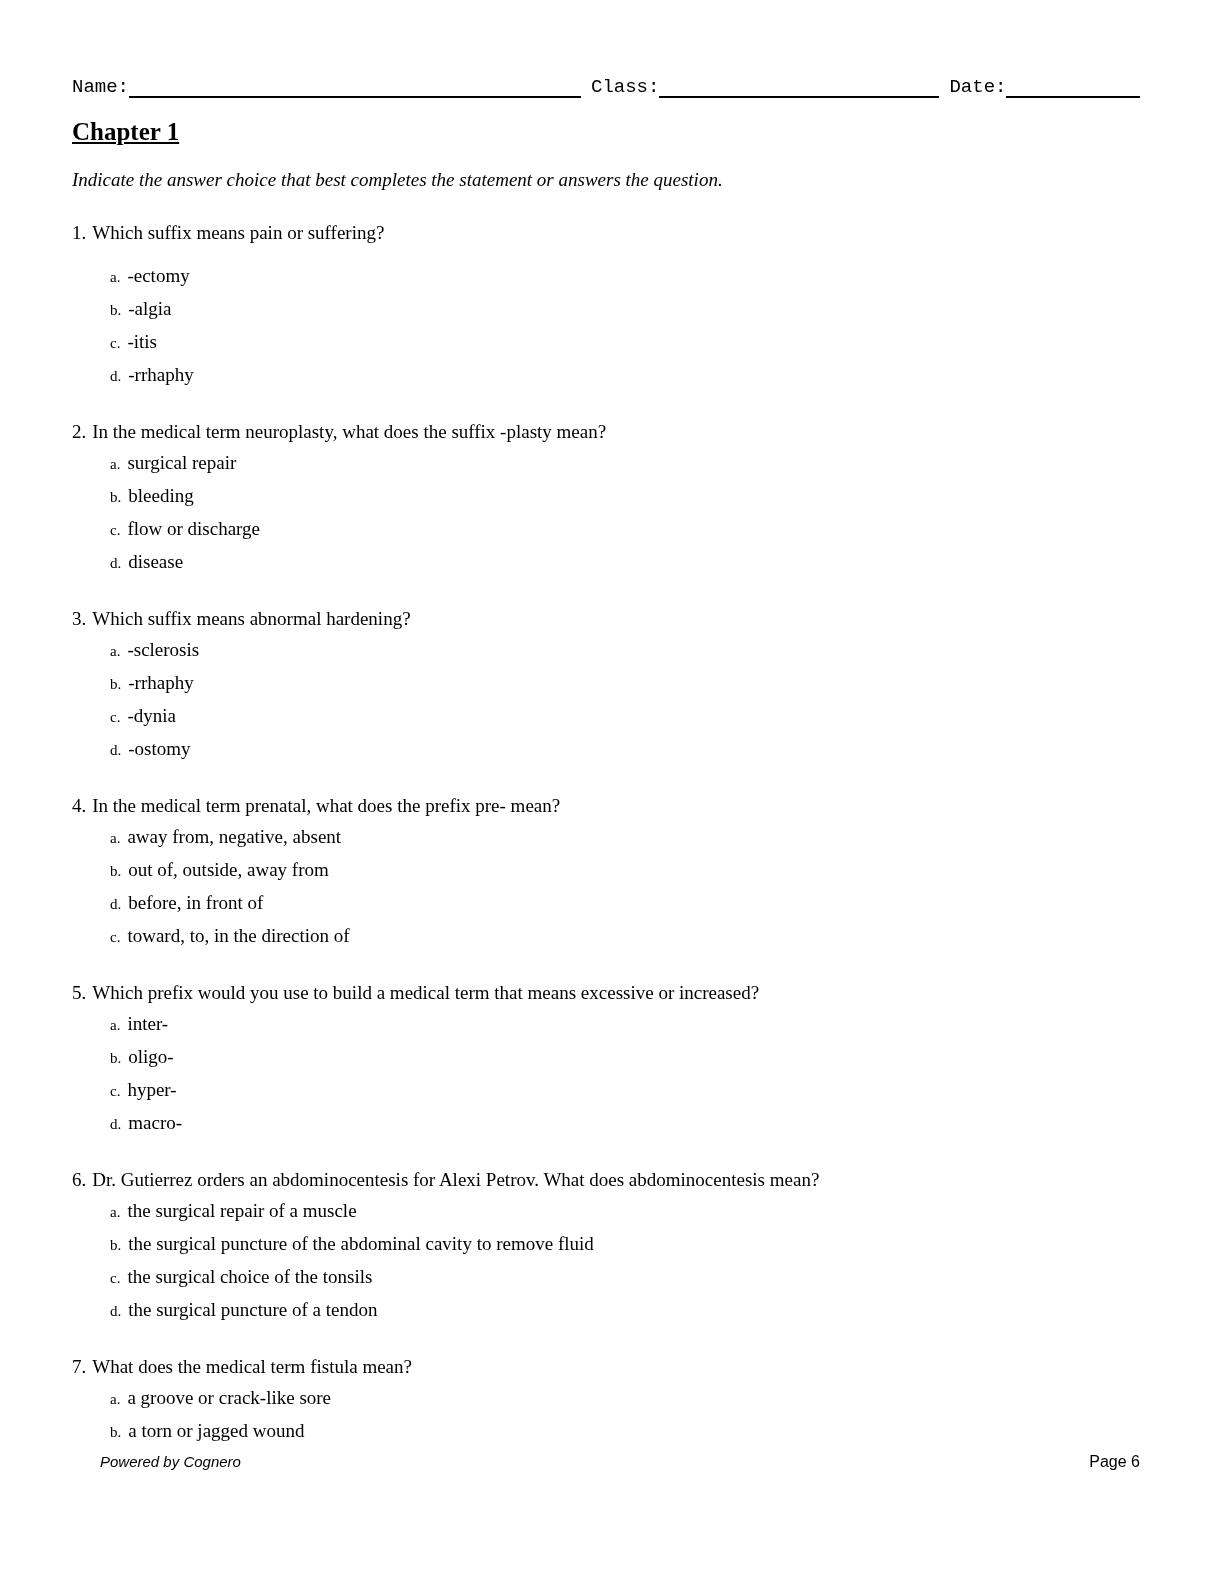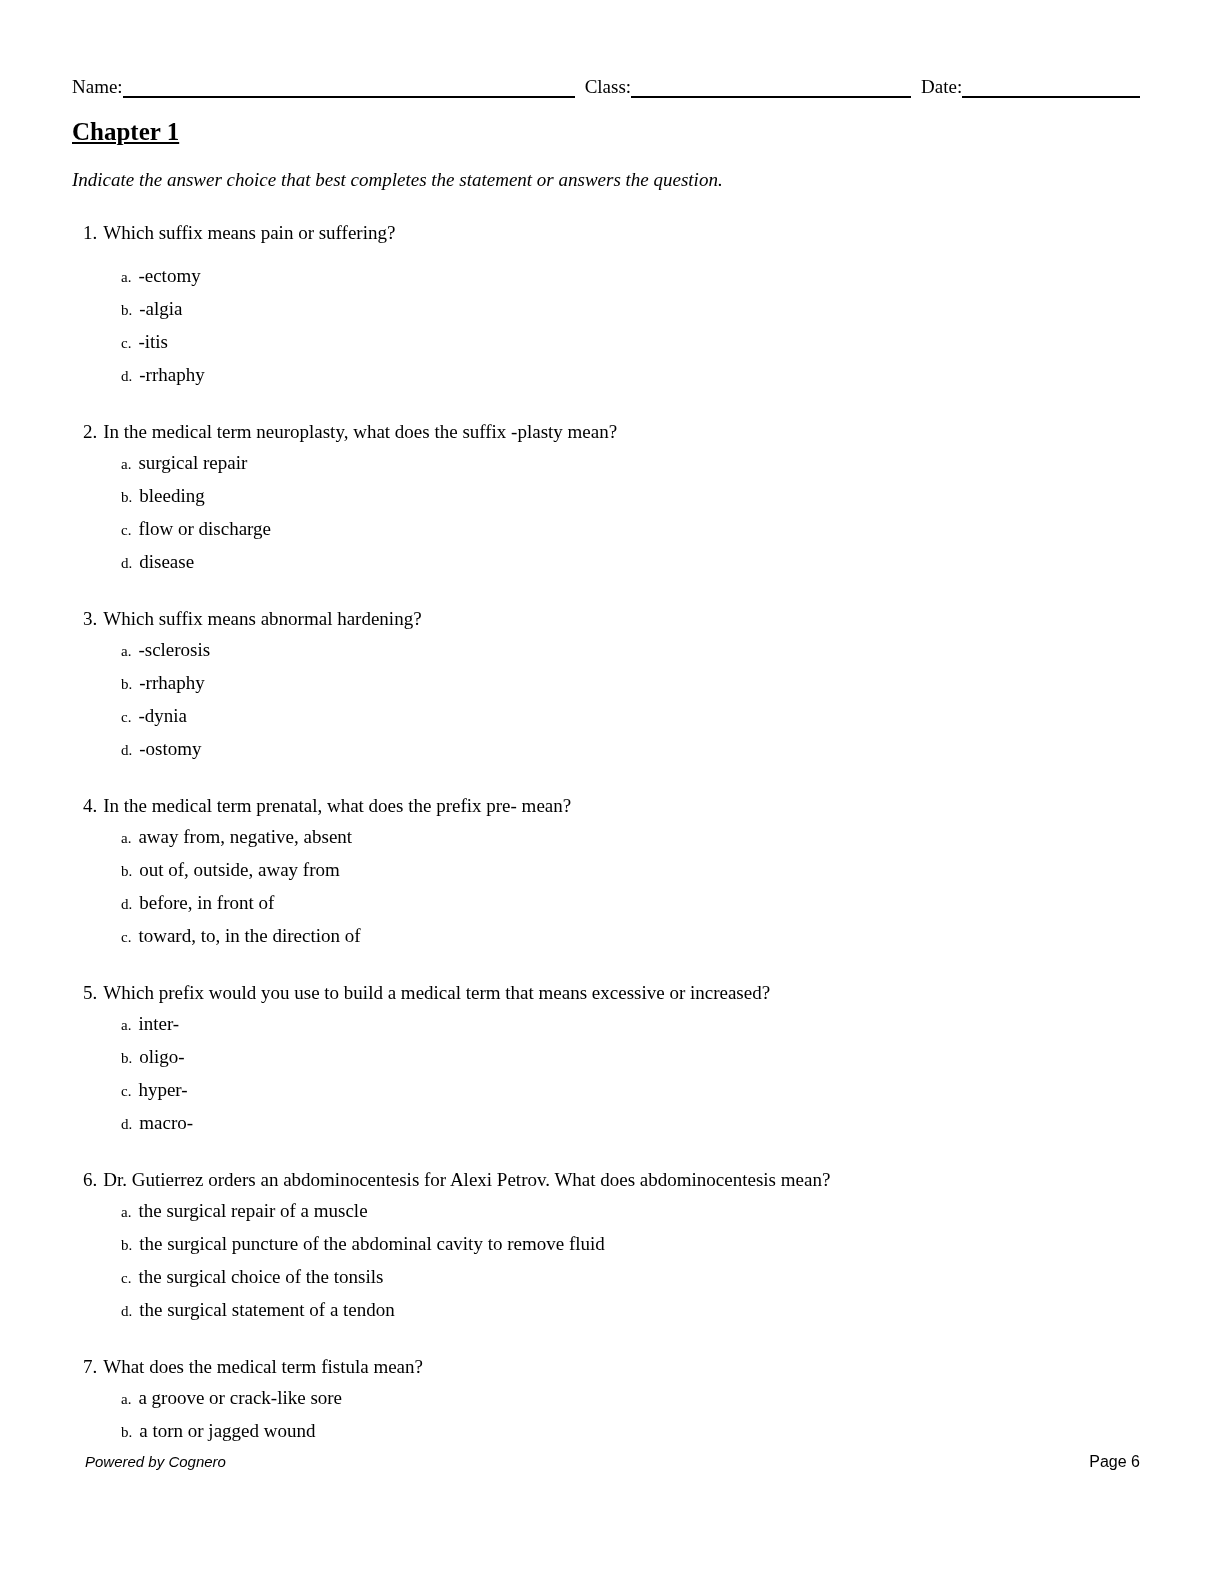--- a/index.html
+++ b/index.html
@@ -11,21 +11,21 @@
     color: #000000;
     font-family: "Liberation Serif", serif;
     box-sizing: border-box;
     padding: 74px 84px 0 72px;
     overflow: hidden;
   }
   
   .header-row {
     display: flex;
     align-items: flex-end;
-    font-family: Liberation Serif, serif;
+    font-family: Liberation Mono, monospace;
     font-size: 19px;
     line-height: 22px;
     height: 24px;
   }
   .header-row .hl { flex: 0 0 auto; }
   .blank-line {
     border-bottom: 2px solid #000;
     height: 20px;
     flex: 0 0 auto;
     margin-right: 10px;
@@ -43,32 +43,32 @@
     line-height: 24px;
   }
   .instruction {
     margin: 24px 0 16px 0;
     font-style: italic;
     font-size: 19px;
     line-height: 24px;
   }
 
   
-  .question { margin-top: 29px; margin-left: 11px; }
+  .question { margin-top: 29px; }
   .q-line { font-size: 19px; line-height: 24px; }
   .q-num { margin-right: 6px; }
   .options { margin-top: 2px; padding-left: 38px; }
   .options.spaced { margin-top: 14px; }
   .option { line-height: 33px; height: 33px; font-size: 19px; white-space: nowrap; }
   .opt-letter { font-size: 15px; margin-right: 7px; }
 
   
   .footer {
     position: absolute;
-    left: 85px;
+    left: 100px;
     right: 84px;
     top: 1453px;
     display: flex;
     justify-content: space-between;
     align-items: baseline;
     font-family: "Liberation Sans", sans-serif;
   }
   .powered { font-style: italic; font-size: 15px; }
   .pagenum { font-size: 16px; }
 </style>
@@ -151,21 +151,21 @@
   </div>
 
   <div class="question">
     <div class="q-line">
       <span class="q-num">6.</span><span>Dr. Gutierrez orders an abdominocentesis for Alexi Petrov. What does abdominocentesis mean?</span>
     </div>
     <div class="options">
       <div class="option"><span class="opt-letter">a.</span><span class="opt-text">the surgical repair of a muscle</span></div>
       <div class="option"><span class="opt-letter">b.</span><span class="opt-text">the surgical puncture of the abdominal cavity to remove fluid</span></div>
       <div class="option"><span class="opt-letter">c.</span><span class="opt-text">the surgical choice of the tonsils</span></div>
-      <div class="option"><span class="opt-letter">d.</span><span class="opt-text">the surgical statement of a tendon</span></div>
+      <div class="option"><span class="opt-letter">d.</span><span class="opt-text">the surgical puncture of a tendon</span></div>
     </div>
   </div>
 
   <div class="question">
     <div class="q-line">
       <span class="q-num">7.</span><span>What does the medical term fistula mean?</span>
     </div>
     <div class="options">
       <div class="option"><span class="opt-letter">a.</span><span class="opt-text">a groove or crack-like sore</span></div>
       <div class="option"><span class="opt-letter">b.</span><span class="opt-text">a torn or jagged wound</span></div>

